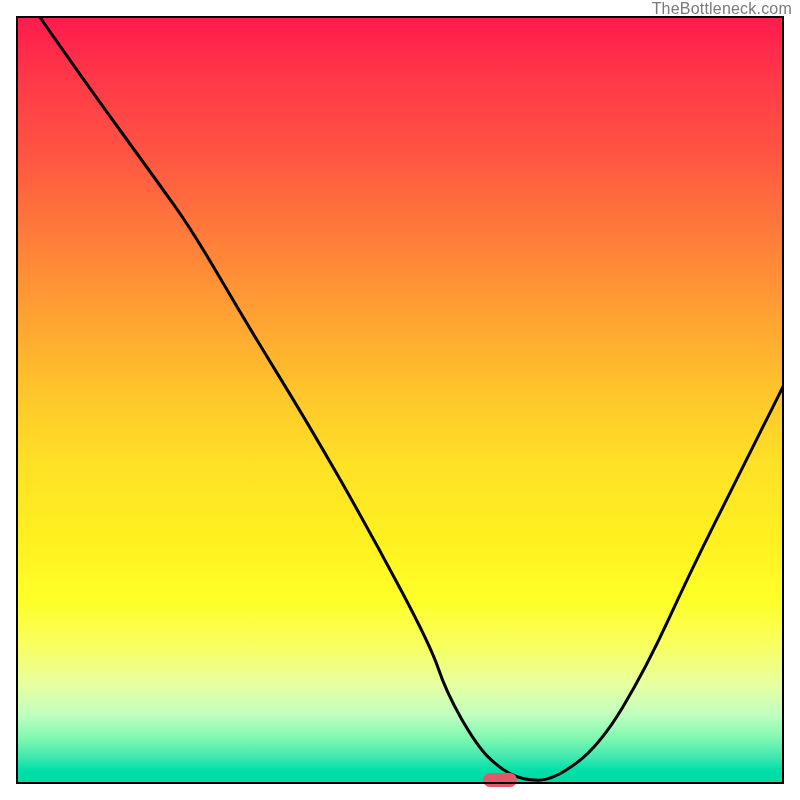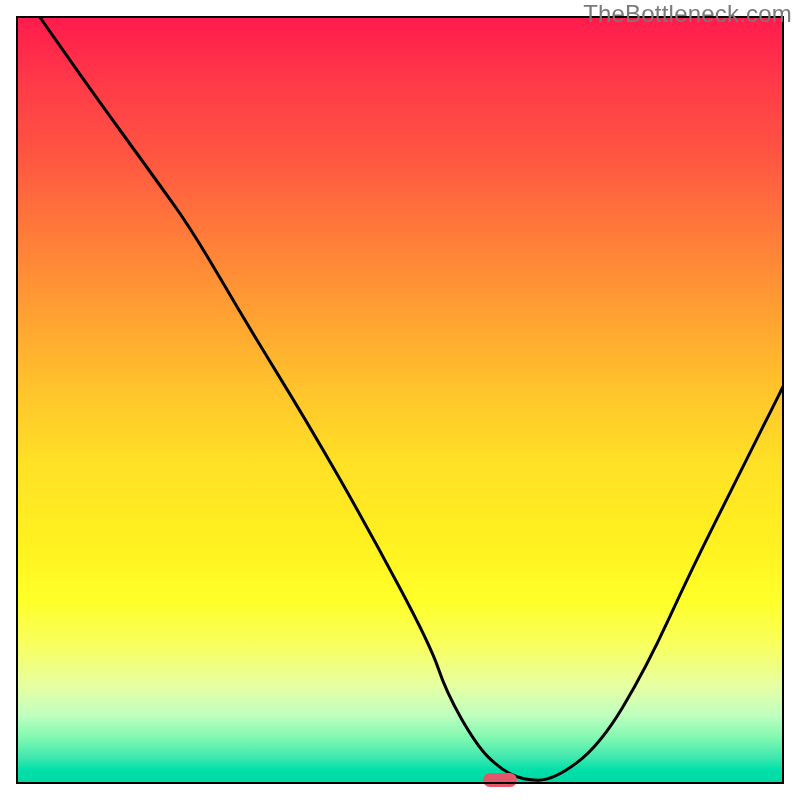--- a/index.html
+++ b/index.html
@@ -65,21 +65,21 @@
     border-radius: 7px;
     background: #e2576a;
     transform: translate(-50%, -50%);
     pointer-events: none;
   }
   .watermark {
     position: absolute;
     top: 0px;
     right: 8px;
     font-family: Arial, Helvetica, sans-serif;
-    font-size: 24px;
+    font-size: 16px;
     color: #7a7a7a;
     letter-spacing: 0.2px;
     user-select: none;
   }
 </style>
 </head>
 <body>
 
 <div class="chart-container">
 

